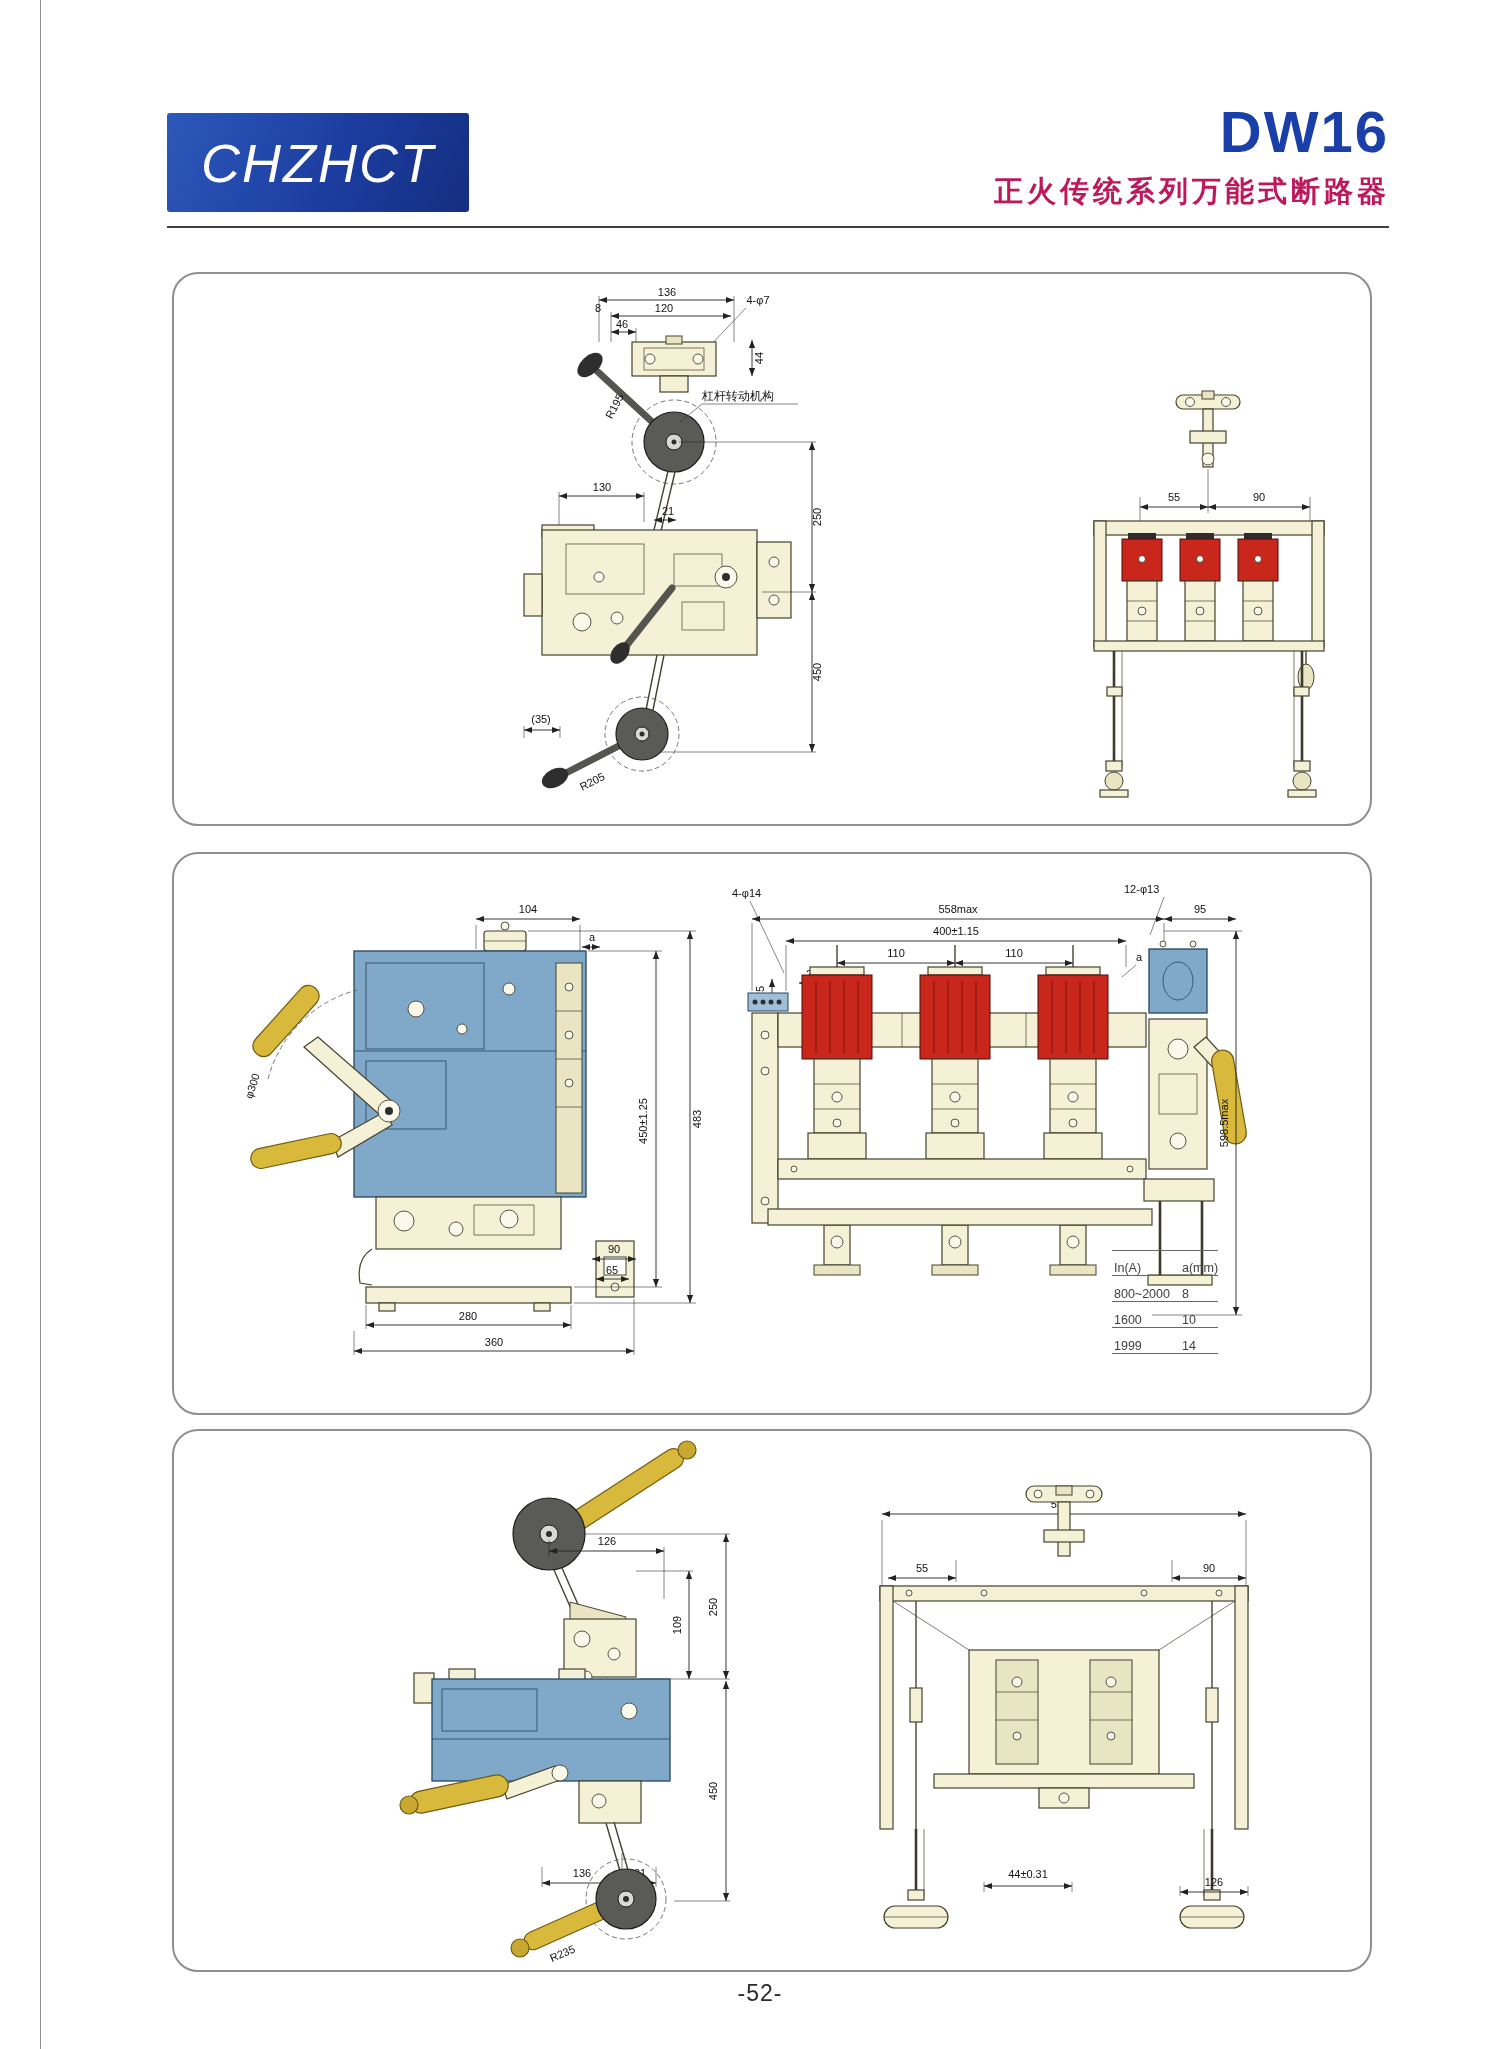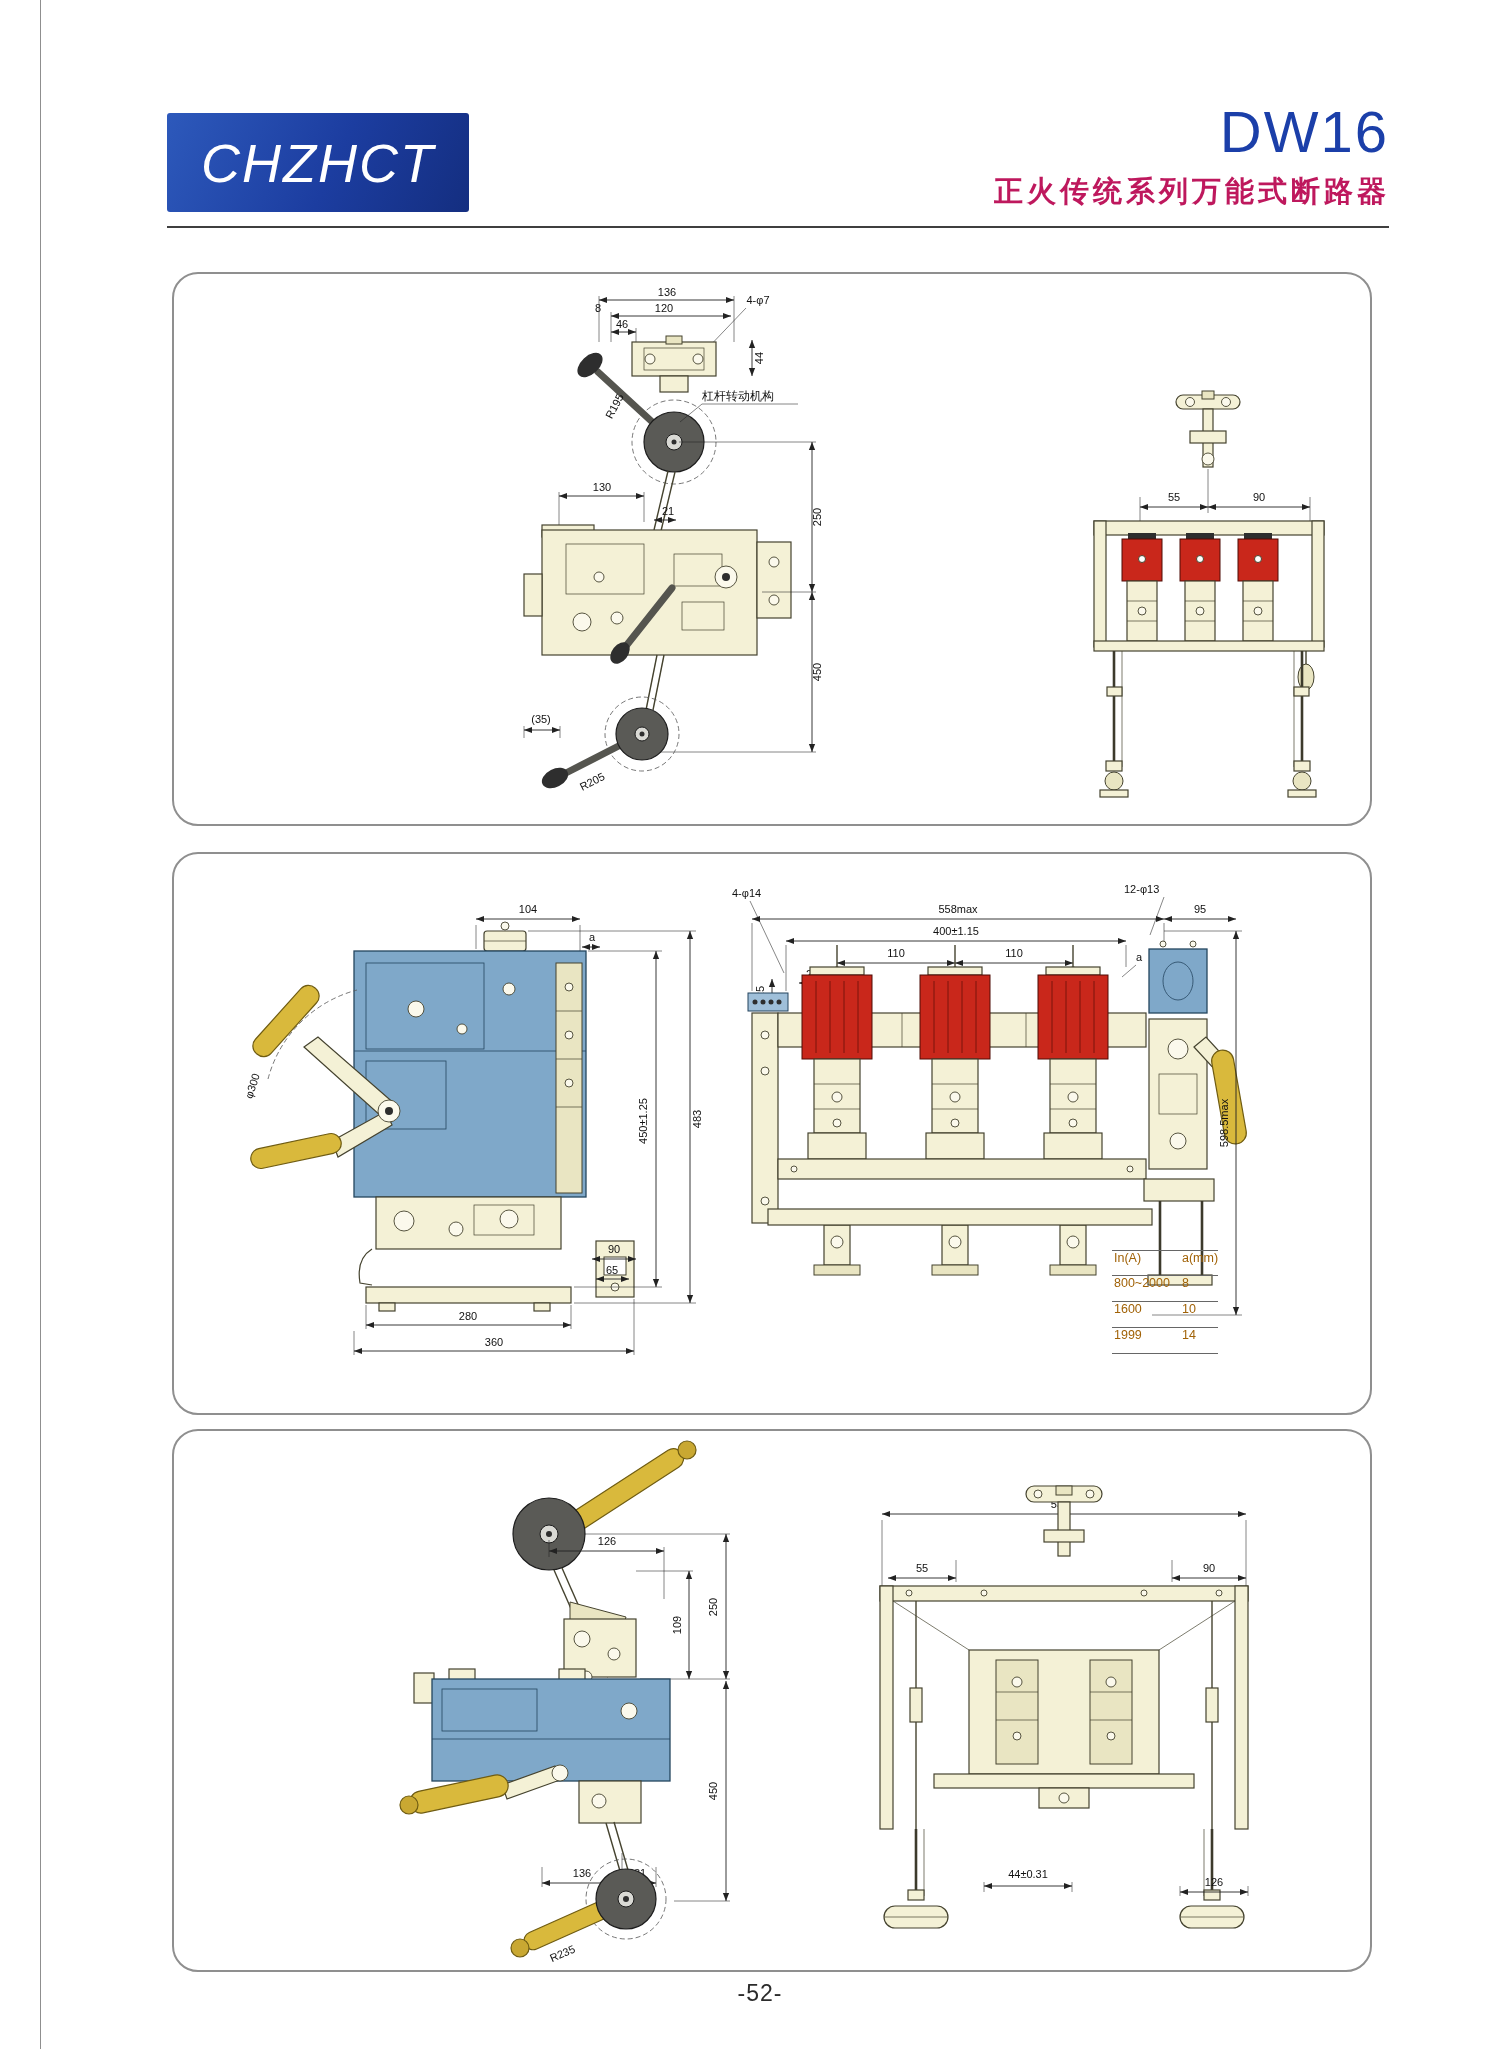--- a/index.html
+++ b/index.html
@@ -4,21 +4,21 @@
 <style>
   *{box-sizing:border-box}
   html,body{margin:0;padding:0}
   body{width:1500px;height:2049px;position:relative;background:#fff;
        font-family:"Liberation Sans",sans-serif;overflow:hidden}
   .left-rule{position:absolute;left:40px;top:0;width:1px;height:2049px;background:#8f8f8f}
   .logo{position:absolute;left:167px;top:113px;width:302px;height:99px;
         background:linear-gradient(115deg,#2d59bb 0%,#1c3da0 55%,#142e80 100%);
         display:flex;align-items:center;justify-content:center;border-radius:3px}
   .logo-text{color:#fff;font-size:54px;font-weight:normal;font-style:italic;letter-spacing:2px}
-  .model{position:absolute;right:111px;top:98px;font-size:58px;font-weight:400;
+  .model{position:absolute;right:111px;top:98px;font-size:58px;font-weight:700;
          color:#1b3fa9;letter-spacing:2px}
   .subtitle{position:absolute;right:110px;top:172px;font-size:29px;font-weight:bold;
             color:#be185d;letter-spacing:4px}
   .header-rule{position:absolute;left:167px;top:226px;width:1222px;height:2px;background:#3f3f3f}
   .panel{position:absolute;left:172px;width:1200px;border:2px solid #8f8f8f;
          border-radius:26px;background:#fff}
   .p1{top:272px;height:554px}
   .p2{top:852px;height:563px}
   .p3{top:1429px;height:543px}
   .caption{position:absolute;left:0;width:100%;text-align:center;font-weight:bold;
@@ -44,22 +44,22 @@
   .hub{fill:#d9d9d4;stroke:#1d1d1d;stroke-width:1}
   .dark{fill:#2e2e2e;stroke:none}
   .ln{stroke:#45432f;stroke-width:1.2;fill:none}
   .thin{stroke:#45432f;stroke-width:0.7;fill:none}
   .dash{stroke:#555;stroke-width:0.8;fill:none;stroke-dasharray:5 3}
   .bolt{fill:#fbf9ec;stroke:#45432f;stroke-width:0.9}
   .lever{stroke:#55554f;stroke-width:7;stroke-linecap:round}
   .rod{stroke:#45432f;stroke-width:1.4;fill:none}
   .leg{stroke:#3c3a2c;stroke-width:2.6}
   .spec-table{position:absolute;width:106px}
-  .spec-table .row{display:flex;justify-content:space-between;align-items:flex-start;
-                   height:26px;border-bottom:1px solid #666;font-size:12.5px;color:#a16207}
+  .spec-table .row{display:flex;justify-content:space-between;align-items:flex-end;
+                   height:26px;border-bottom:1px solid #666;font-size:12.5px;color:#404040}
   .spec-table .row:first-child{border-top:1px solid #666}
   .spec-table .c1{padding-left:2px}
   .spec-table .c2{width:36px;text-align:left}
   .footer{position:absolute;top:1980px;left:10px;width:100%;text-align:center;
           font-size:23px;color:#2b2b2b;letter-spacing:1px}
 </style>
 </head>
 <body>
 
 <svg width="0" height="0" style="position:absolute" aria-hidden="true">

